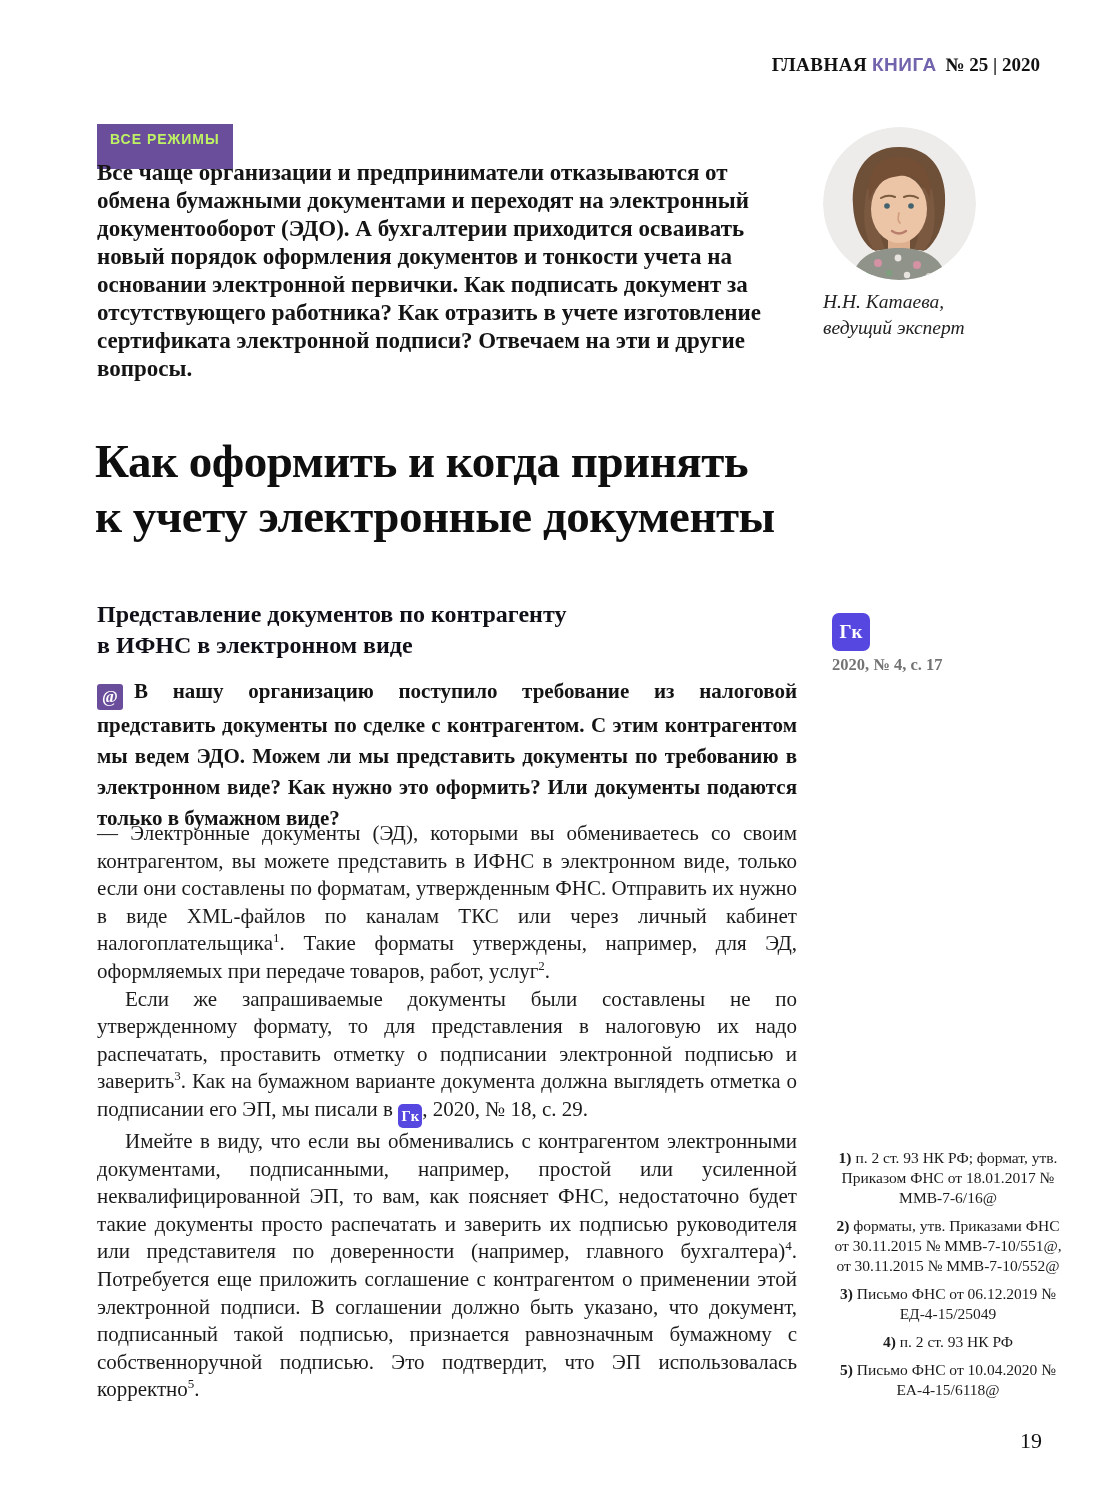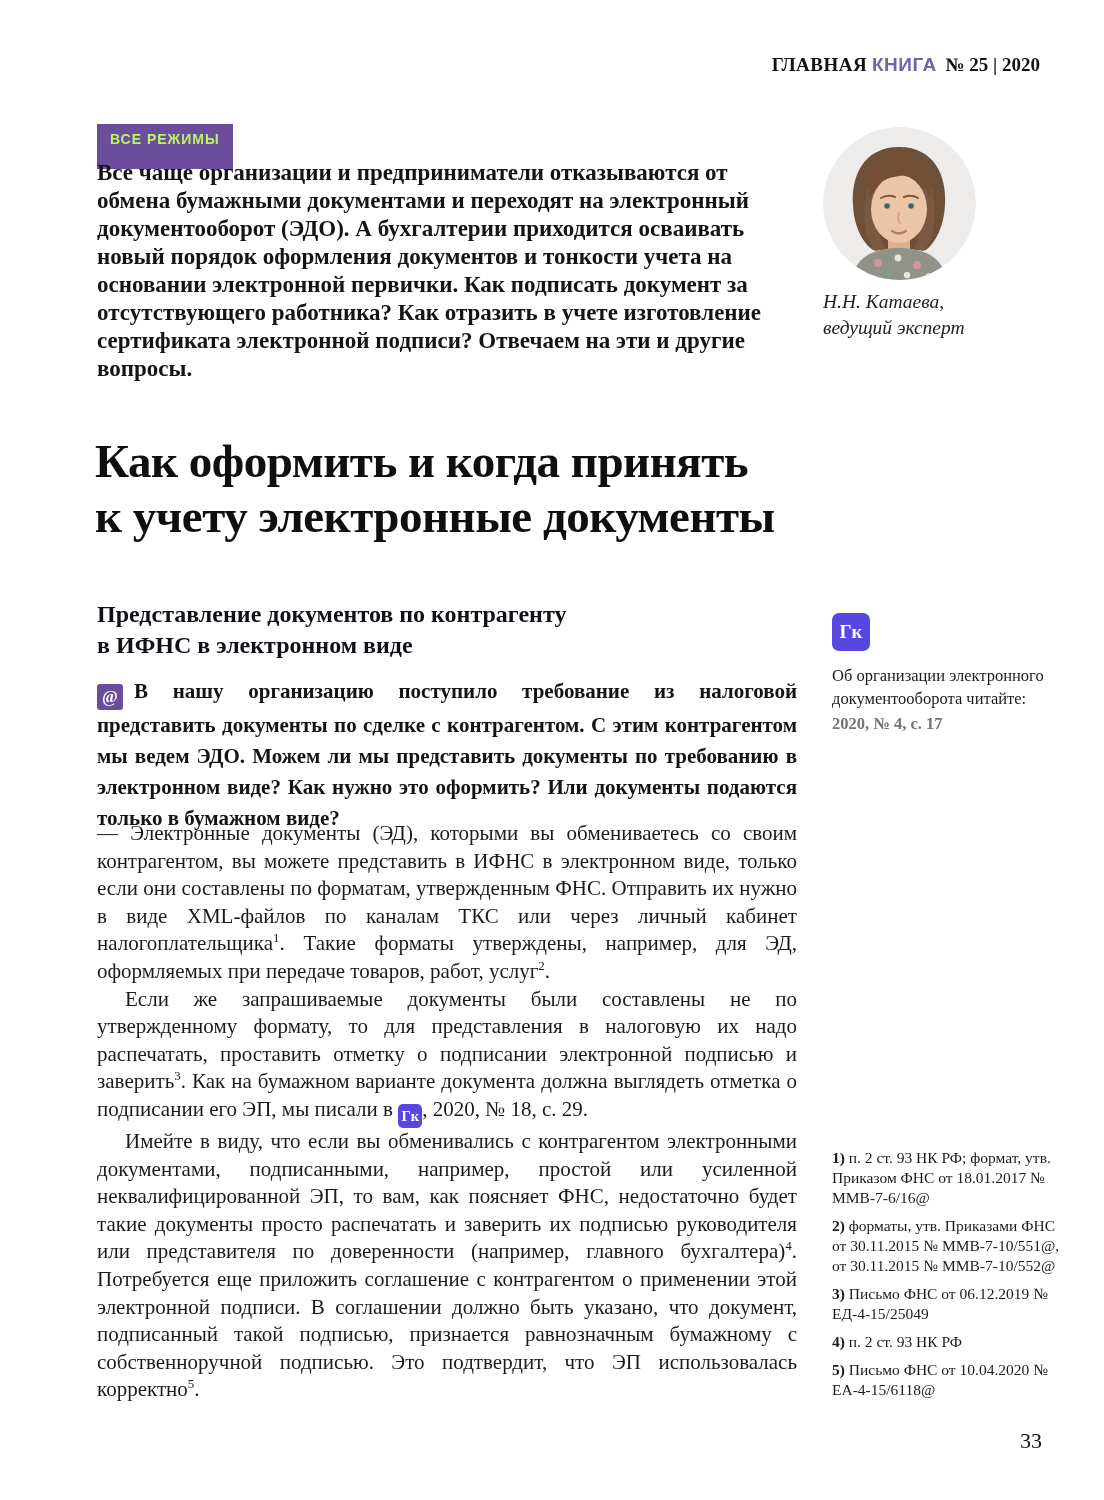--- a/index.html
+++ b/index.html
@@ -84,21 +84,21 @@
   .gk-badge {
     width:38px; height:38px; border-radius:7px; background:var(--gk-violet,#5647e0);
     color:#fff; font-weight:700; font-size:19px;
     display:flex; align-items:center; justify-content:center;
   }
   .ref-text { margin-top:13px; font-size:16.5px; line-height:23px; color:#1b1b1b; }
   .ref-bold { font-weight:700; font-size:16.5px; line-height:23px; margin-top:2px; color:#737373; }
 
   .footnotes {
     position:absolute; left:832px; top:1148px; width:232px;
-    font-size:15.5px; line-height:20px; color:#1b1b1b;
+    font-size:15.5px; line-height:20px; color:#1b1b1b;text-align:center;
   }
   .footnote { margin-bottom:8px; }
   .fn-num { font-weight:700; }
 
   .page-number { position:absolute; right:62px; top:1428px; font-size:22px; color:#111; }
 </style>
 </head>
 <body>
 
 <div class="page">
@@ -167,27 +167,26 @@
   </div>
 
   <div class="answer">
       <p>—  Электронные документы (ЭД), которыми вы обмениваетесь со своим контрагентом, вы можете представить в ИФНС в электронном виде, только если они составлены по форматам, утвержденным ФНС. Отправить их нужно в виде XML-файлов по каналам ТКС или через личный кабинет налогоплательщика<sup>1</sup>. Такие форматы утверждены, например, для ЭД, оформляемых при передаче товаров, работ, услуг<sup>2</sup>.</p>
       <p class="indent">Если же запрашиваемые документы были составлены не по утвержденному формату, то для представления в налоговую их надо распечатать, проставить отметку о подписании электронной подписью и заверить<sup>3</sup>. Как на бумажном варианте документа должна выглядеть отметка о подписании его ЭП, мы писали в <span class="gk-inline">Гк</span>, 2020, № 18, с. 29.</p>
       <p class="indent">Имейте в виду, что если вы обменивались с контрагентом электронными документами, подписанными, например, простой или усиленной неквалифицированной ЭП, то вам, как поясняет ФНС, недостаточно будет такие документы просто распечатать и заверить их подписью руководителя или представителя по доверенности (например, главного бухгалтера)<sup>4</sup>. Потребуется еще приложить соглашение с контрагентом о применении этой электронной подписи. В соглашении должно быть указано, что документ, подписанный такой подписью, признается равнозначным бумажному с собственноручной подписью. Это подтвердит, что ЭП использовалась корректно<sup>5</sup>.</p>
     </div>
 
   <div class="sidebar-ref">
     <div class="gk-badge">Гк</div>
-    <div class="ref-text">Об организации электронного документооборота читайте:</div>
     <div class="ref-bold">2020, № 4, с. 17</div>
   </div>
 
   <div class="footnotes">
       <div class="footnote"><span class="fn-num">1) </span>п. 2 ст. 93 НК РФ; формат, утв. Приказом ФНС от 18.01.2017 № ММВ-7-6/16@</div>
       <div class="footnote"><span class="fn-num">2) </span>форматы, утв. Приказами ФНС от 30.11.2015 № ММВ-7-10/551@, от 30.11.2015 № ММВ-7-10/552@</div>
       <div class="footnote"><span class="fn-num">3) </span>Письмо ФНС от 06.12.2019 № ЕД-4-15/25049</div>
       <div class="footnote"><span class="fn-num">4) </span>п. 2 ст. 93 НК РФ</div>
       <div class="footnote"><span class="fn-num">5) </span>Письмо ФНС от 10.04.2020 № ЕА-4-15/6118@</div>
     </div>
 
-  <div class="page-number">33</div>
+  <div class="page-number">19</div>
 
 </div>
 
 </body></html>

